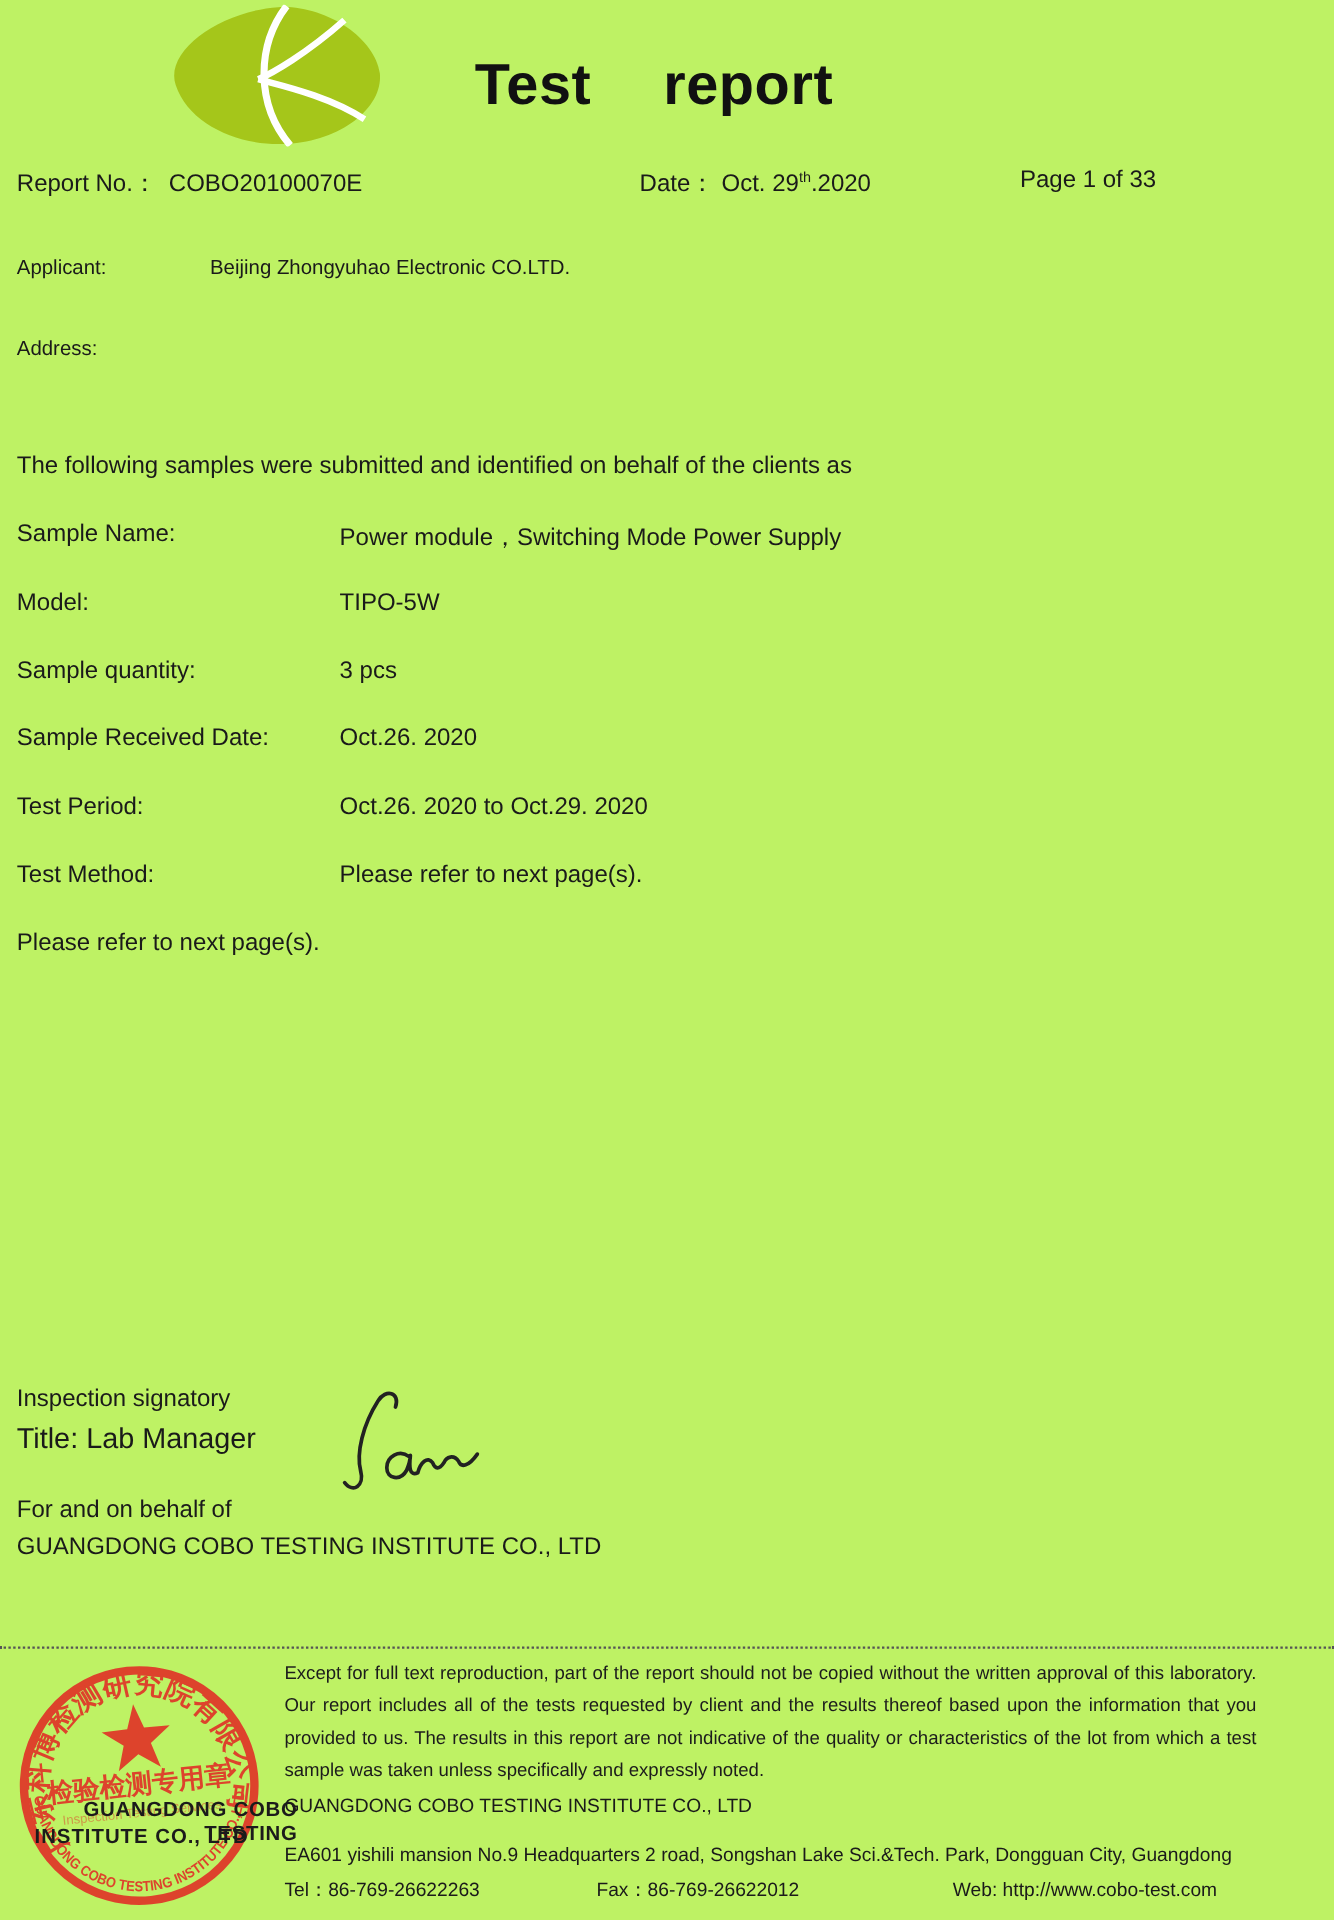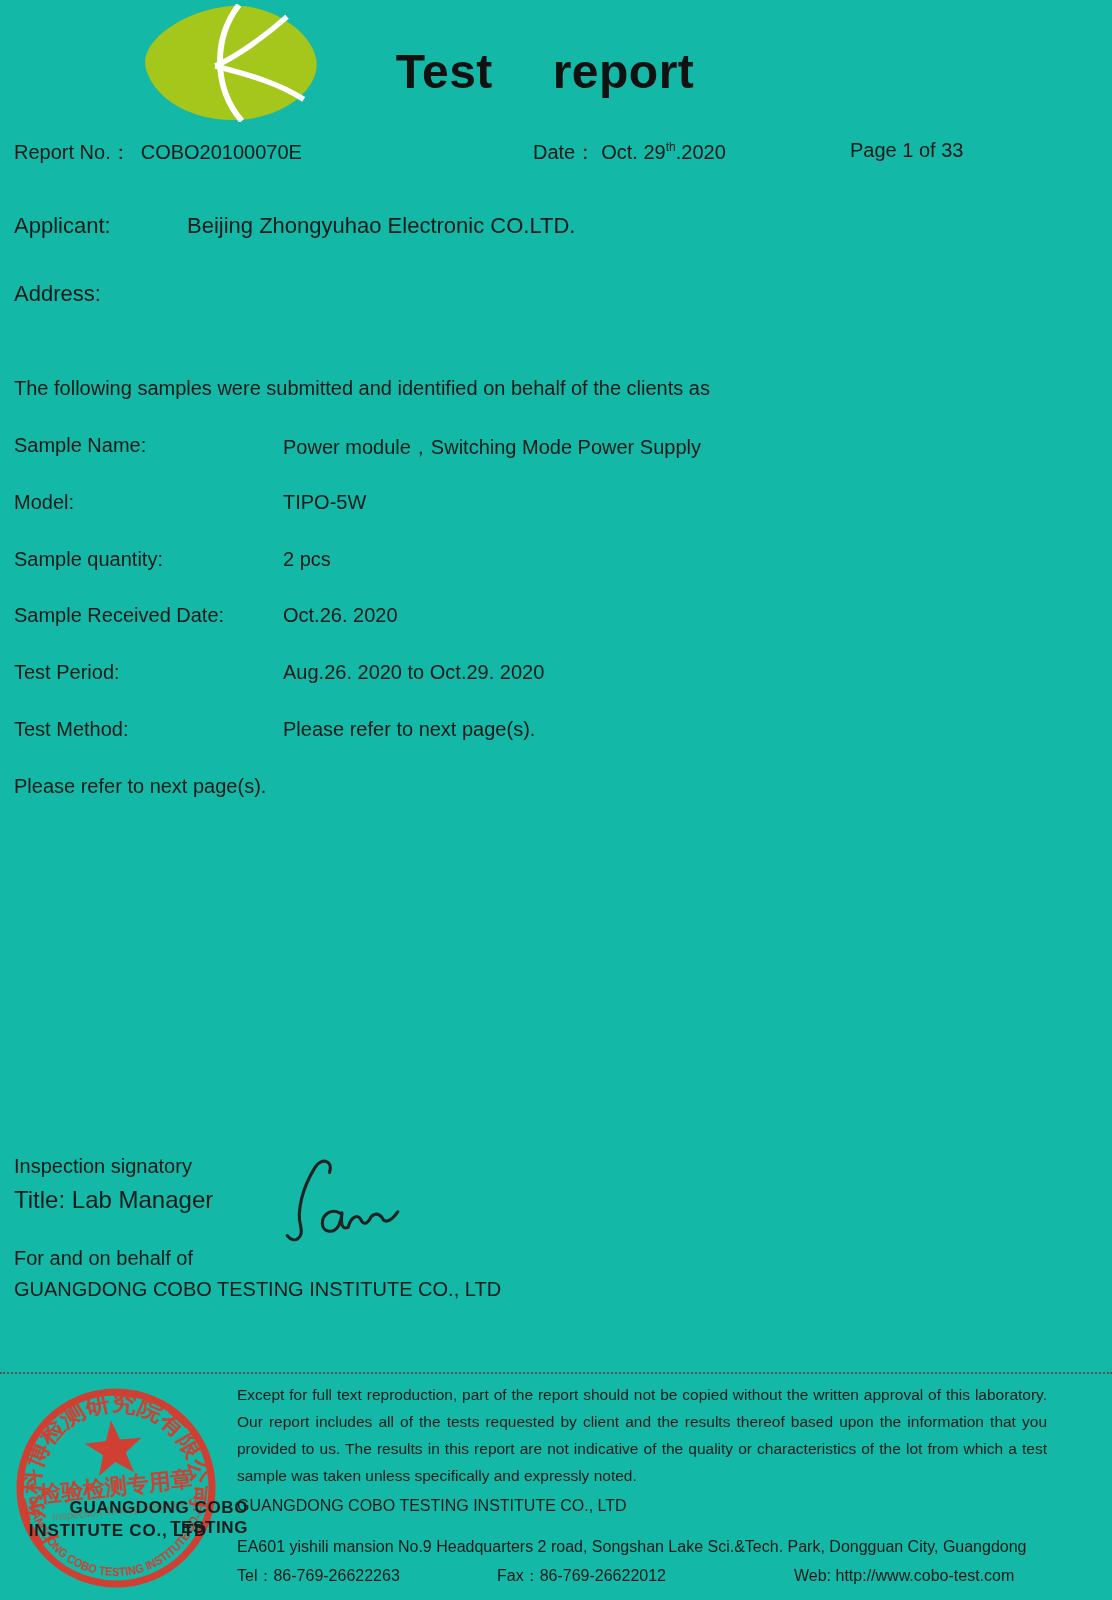--- a/index.html
+++ b/index.html
@@ -4,42 +4,42 @@
 <style>
   * { margin:0; padding:0; box-sizing:border-box; }
   html,body { background:#ffffff; }
   body {
     font-family: "Liberation Sans", "DejaVu Sans", sans-serif;
     color:#1a1a1a;
   }
   .page {
     position:relative;
     width:1112px; height:1600px;
-    background:#14b8a6;
+    background:#bef264;
     overflow:hidden;
   }
 
   .logo-svg { position:absolute; left:136px; top:4px; width:188px; height:118px; }
 
   .page-title {
     position:absolute; left:0; top:44px; width:1090px;
     text-align:center;
     font-size:48px; font-weight:bold; color:#111;
     word-spacing:46px; letter-spacing:0.5px;
   }
 
   .hdr-row { position:absolute; top:139px; left:14px; width:1084px; font-size:20px; }
   .hdr-reportno { position:absolute; left:0; top:0; }
   .hdr-reportno .val { margin-left:10px; }
   .hdr-date { position:absolute; left:519px; top:0; }
   .hdr-date .val { margin-left:6px; }
   .hdr-date sup { font-size:12px; vertical-align:super; }
   .hdr-page { position:absolute; left:836px; top:0; }
 
-  .kv-row { position:absolute; left:14px; font-size:22px; display:flex;gap:12px; }
+  .kv-row { position:absolute; left:14px; font-size:17px; display:flex; }
   .kv-row .k { width:161px; flex:0 0 161px; }
   .row-applicant { top:213px; }
   .row-address  { top:281px; }
 
   .intro-line { position:absolute; left:14px; top:377px; font-size:20px; }
 
   .fields { position:absolute; left:14px; top:434px; width:1080px; list-style:none; }
   .field-row { display:flex; height:56.8px; font-size:20px; }
   .field-row .k { width:269px; flex:0 0 269px; }
 
@@ -112,29 +112,29 @@
     <li class="field-row">
       <span class="k">Sample Name:</span>
       <span class="v">Power module，Switching Mode Power Supply</span>
     </li>
     <li class="field-row">
       <span class="k">Model:</span>
       <span class="v">TIPO-5W</span>
     </li>
     <li class="field-row">
       <span class="k">Sample quantity:</span>
-      <span class="v">2 pcs</span>
+      <span class="v">3 pcs</span>
     </li>
     <li class="field-row">
       <span class="k">Sample Received Date:</span>
       <span class="v">Oct.26. 2020</span>
     </li>
     <li class="field-row">
       <span class="k">Test Period:</span>
-      <span class="v">Aug.26. 2020 to Oct.29. 2020</span>
+      <span class="v">Oct.26. 2020 to Oct.29. 2020</span>
     </li>
     <li class="field-row">
       <span class="k">Test Method:</span>
       <span class="v">Please refer to next page(s).</span>
     </li>
     <li class="field-row">
       <span class="v">Please refer to next page(s).</span>
     </li>
   </ul>
 

